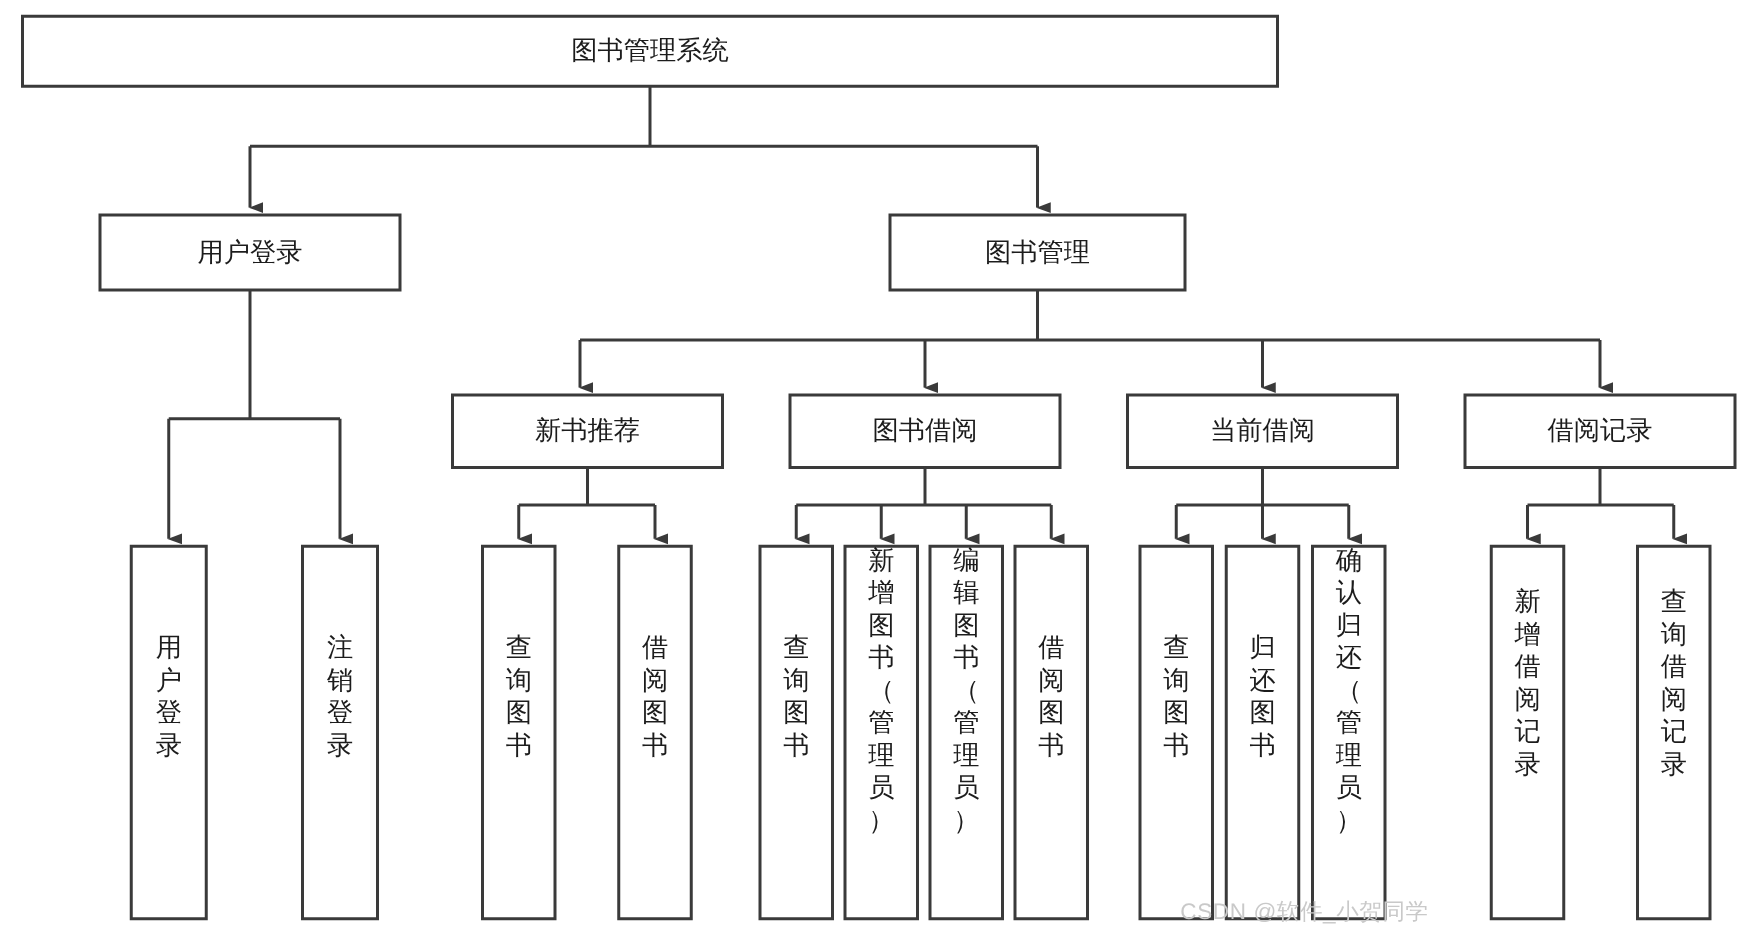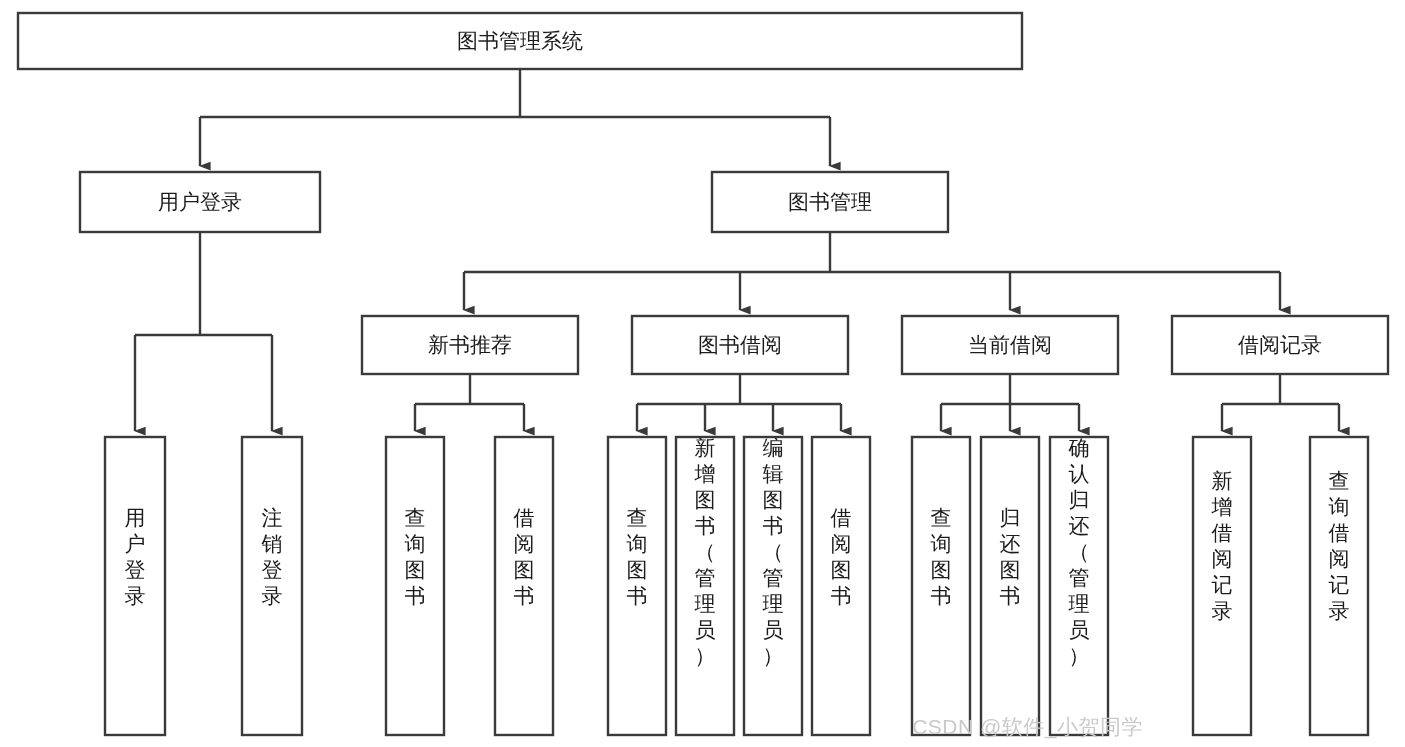--- a/index.html
+++ b/index.html
@@ -50,21 +50,21 @@
     fill: #1c1c1c;
     font-family: "Liberation Sans", "DejaVu Sans", sans-serif;
     font-size: 21px;
     text-anchor: middle;
   }
   .watermark-text {
     position: absolute;
     right: 12px;
     bottom: 6px;
     color: #c9c9c9;
-    font-size: 21px;
+    font-size: 18px;
     font-family: "Liberation Sans", "DejaVu Sans", sans-serif;
     white-space: nowrap;
     letter-spacing: 0.5px;
     user-select: none;
   }
 </style>
 </head>
 <body>
 
 <div id="diagram-root">

